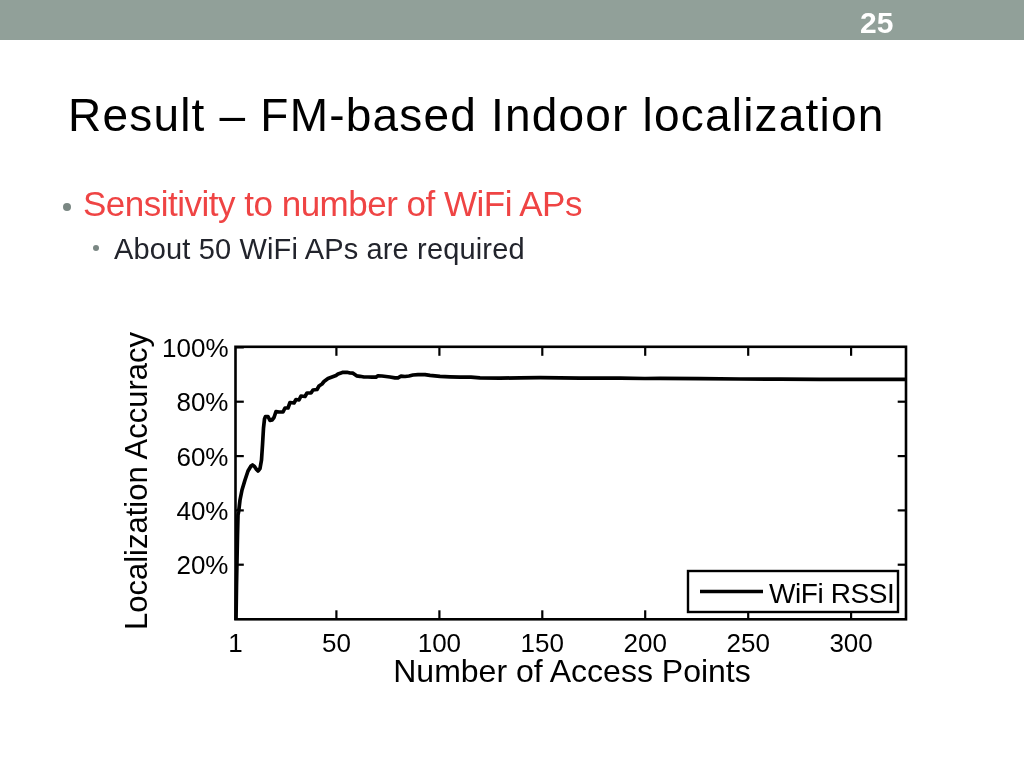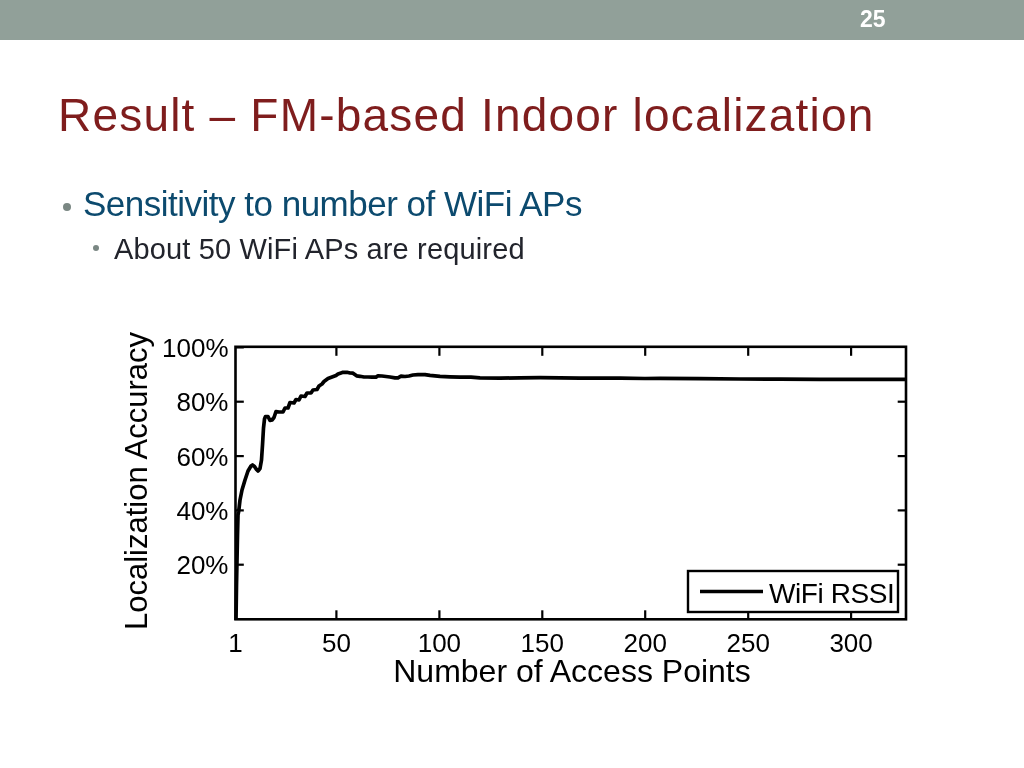--- a/index.html
+++ b/index.html
@@ -4,27 +4,27 @@
 <style>
   html,body{margin:0;padding:0;}
   body{width:1024px;height:768px;background:#ffffff;font-family:"Liberation Sans",sans-serif;overflow:hidden;position:relative;}
   .abs{position:absolute;}
 </style>
 </head>
 <body>
 
 <div class="abs" style="left:0;top:0;width:1024px;height:40px;background:#91a099;"></div>
 
-<div class="abs" style="left:860px;top:6px;width:30px;font-size:23px;font-weight:bold;color:#ffffff;">25</div>
+<div class="abs" style="left:860px;top:6px;width:30px;font-size:30px;font-weight:bold;color:#ffffff;">25</div>
 
-<div class="abs" style="left:58px;top:88px;font-size:46px;letter-spacing:1.2px;color:#7f1d1d;white-space:nowrap;">Result – FM-based Indoor localization</div>
+<div class="abs" style="left:68px;top:88px;font-size:46px;letter-spacing:1.2px;color:#000000;white-space:nowrap;">Result – FM-based Indoor localization</div>
 
 <div class="abs" style="left:63px;top:203px;width:8px;height:8px;border-radius:50%;background:#7a8783;"></div>
 
-<div class="abs" style="left:83px;top:184px;font-size:35px;letter-spacing:-0.5px;color:#0c4a6e;white-space:nowrap;">Sensitivity to number of WiFi APs</div>
+<div class="abs" style="left:83px;top:184px;font-size:35px;letter-spacing:-0.5px;color:#ef4444;white-space:nowrap;">Sensitivity to number of WiFi APs</div>
 
 <div class="abs" style="left:93px;top:245px;width:6px;height:6px;border-radius:50%;background:#7a8783;"></div>
 
 <div class="abs" style="left:114px;top:233px;font-size:29px;letter-spacing:0.15px;color:#22242c;white-space:nowrap;">About 50 WiFi APs are required</div>
 
 <svg class="abs" style="left:0;top:0;" width="1024" height="768" viewBox="0 0 1024 768">
 <g style="filter:blur(0.75px);">
 
   <rect x="235.5" y="346.8" width="670.5" height="272.5" fill="none" stroke="#000" stroke-width="2.6"></rect>
 

